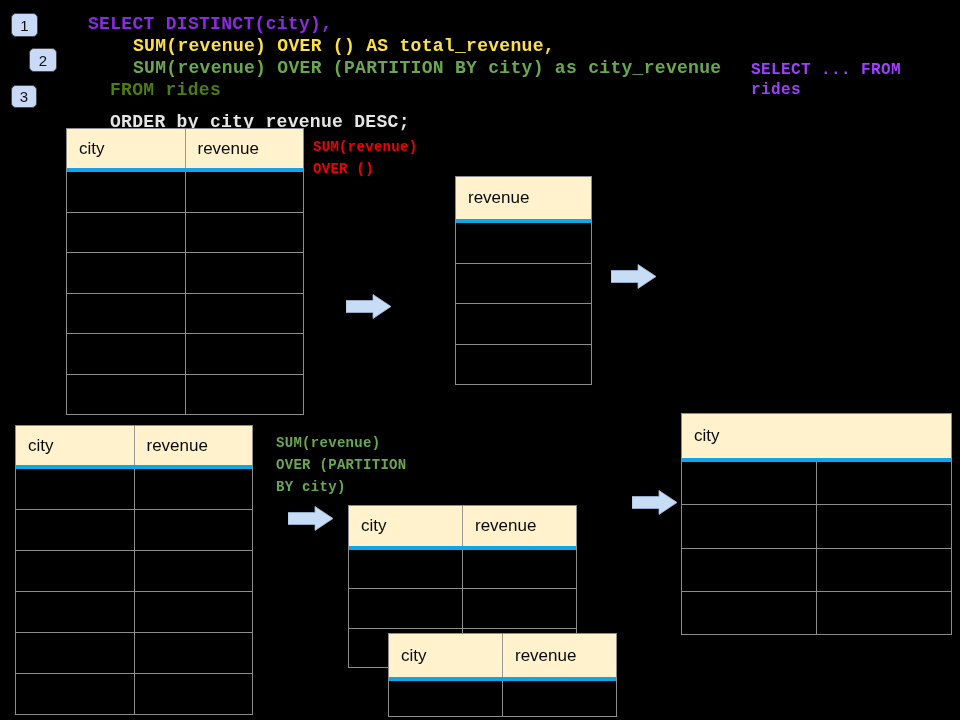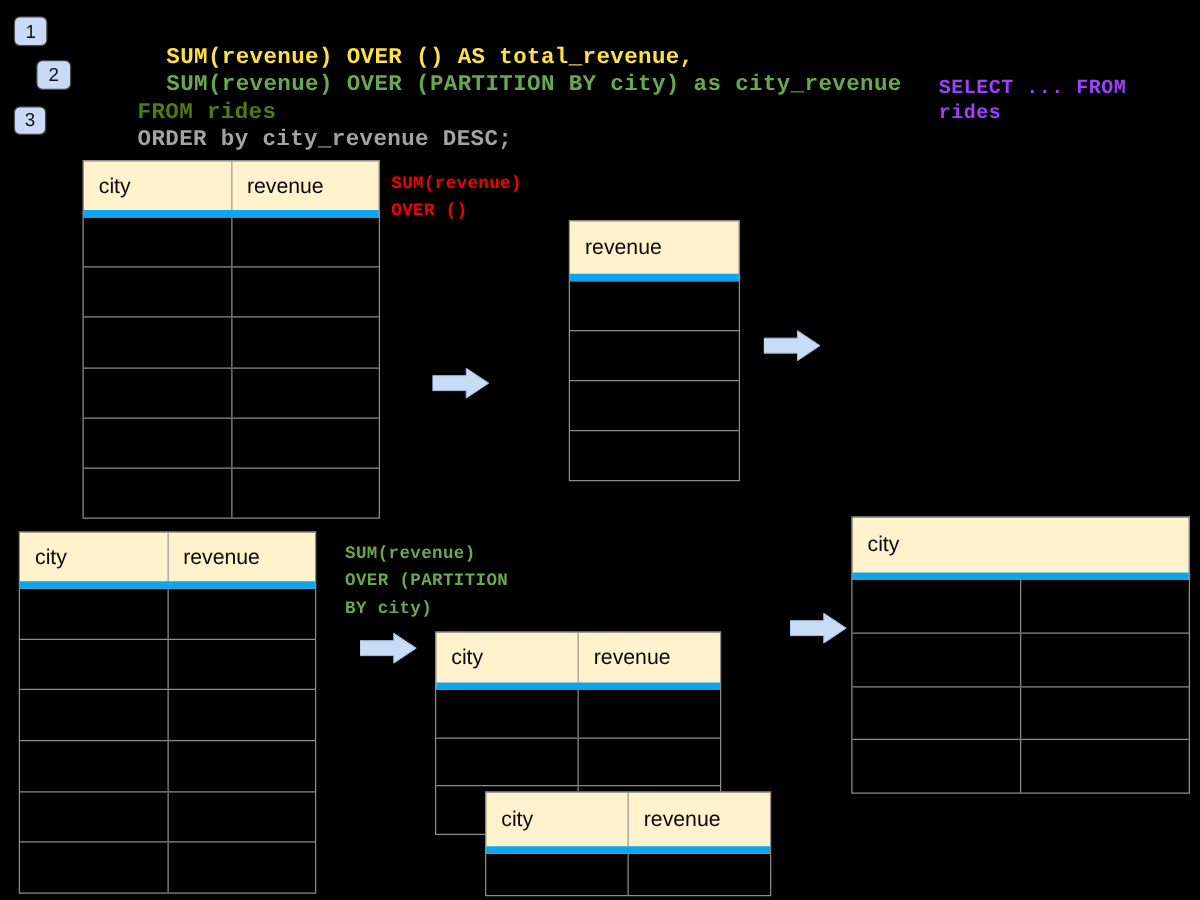--- a/index.html
+++ b/index.html
@@ -29,21 +29,21 @@
     position:absolute;width:27px;height:24px;background:#C9DAF8;
     border:1.5px solid #454545;border-radius:5px;box-sizing:border-box;
     display:flex;align-items:center;justify-content:center;
     font-size:15px;color:#111;
   }
   
   .dtable{
     position:absolute;box-sizing:border-box;border:1px solid #8c8c8c;
     display:flex;flex-direction:column;background:#000;
   }
-  .thead{display:flex;background:#FFF2CC;border-bottom:6px solid #0ea5e9;flex:0 0 auto;}
+  .thead{display:flex;background:#FFF2CC;border-bottom:4px solid #0ea5e9;flex:0 0 auto;}
   .th{
     flex:1;display:flex;align-items:center;padding-left:12px;box-sizing:border-box;
     font-size:17px;color:#0a0a0a;overflow:hidden;white-space:nowrap;
   }
   .th + .th{border-left:1px solid #999;}
   .tbody{flex:1;display:flex;flex-direction:column;}
   .row{flex:1;display:flex;}
   .row + .row{border-top:1px solid #8c8c8c;}
   .cell{flex:1;}
   .cell + .cell{border-left:1px solid #8c8c8c;}
@@ -53,24 +53,25 @@
 </style>
 </head>
 <body>
 
 <div id="canvas">
 
   <div class="badge" style="left:11px;top:13px;">1</div>
   <div class="badge" style="left:29px;top:48px;width:28px;">2</div>
   <div class="badge" style="left:11px;top:85px;width:26px;height:23px;">3</div>
 
+  <div class="code-line" style="left: 88px; top: 13px; color: rgb(138, 43, 226);">SELECT DISTINCT(city),</div>
   <div class="code-line" style="left: 133px; top: 35px; color: #fde047;">SUM(revenue) OVER () AS total_revenue,</div>
   <div class="code-line" style="left: 133px; top: 57px; color: rgb(106, 168, 79);">SUM(revenue) OVER (PARTITION BY city) as city_revenue</div>
   <div class="code-line" style="left: 110px; top: 79px; color: #4d7c0f;">FROM rides</div>
-  <div class="code-line" style="left: 110px; top: 101px; color: #a3a3a3;">ORDER by city_revenue DESC;</div>
+  <div class="code-line" style="left: 110px; top: 111px; color: #e5e5e5;">ORDER by city_revenue DESC;</div>
 
   <div class="side-note" style="left: 751px; top: 34px; color: rgb(160, 64, 255);">SELECT ... FROM
 rides</div>
 
   <div class="annotation" style="left: 313px; top: 136px; color: rgb(244, 0, 0);">SUM(revenue)
 OVER ()</div>
 
   <div class="annotation" style="left: 276px; top: 432px; color: rgb(106, 168, 79);">SUM(revenue)
 OVER (PARTITION
 BY city)</div>

